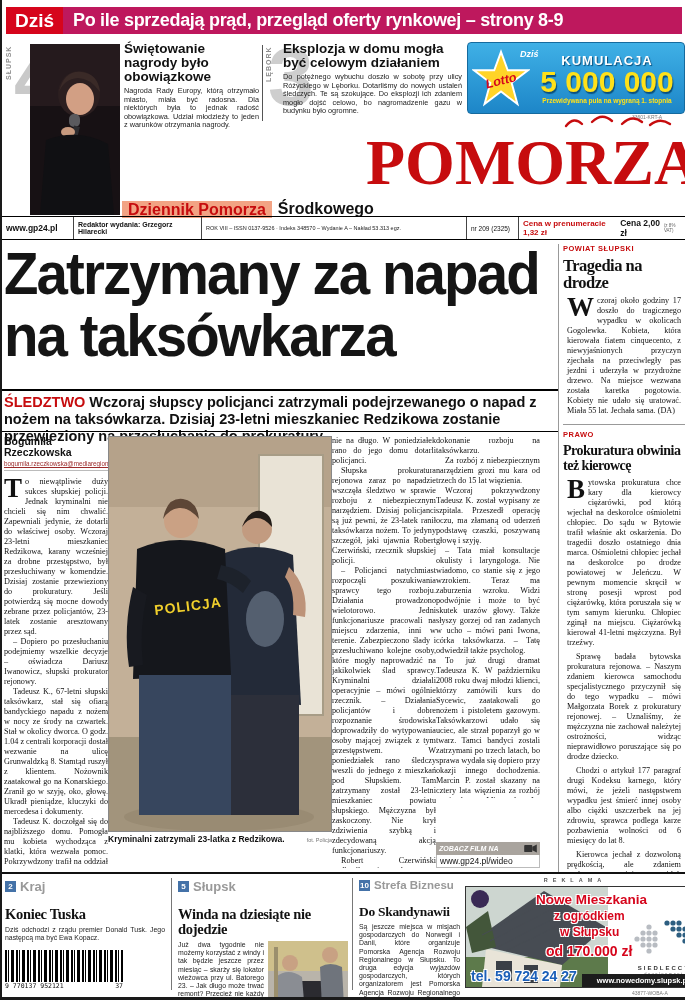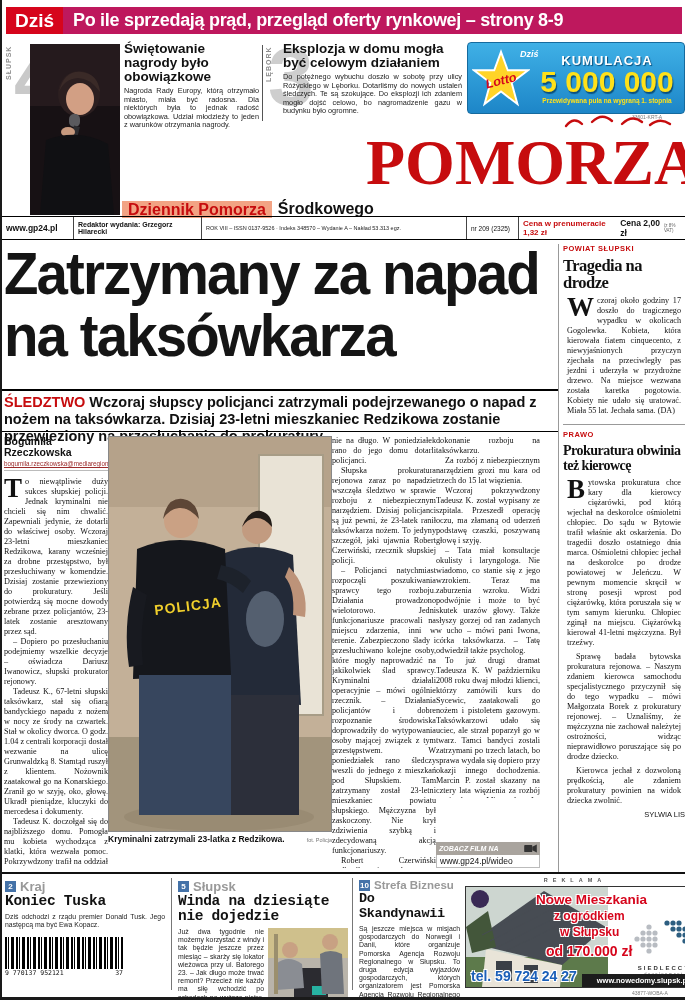--- a/index.html
+++ b/index.html
@@ -89,21 +89,21 @@
   .sb-body{font-size:8.2px;line-height:10px;text-align:justify;margin:4px;}
   .sb-body + .sb-body{text-indent:9px;}
   .sb-div{border-top:1px solid #999;margin:8px 0 5px;}
   .sb-author{font-family:"Liberation Sans",sans-serif;font-weight:normal;font-size:7.5px;text-align:right;margin-top:2px;}
   
   .bot-rule{left:0;top:872px;width:685px;height:2px;background:#111;}
   .bsec-head{display:flex;align-items:center;gap:4px;font-family:"Liberation Sans",sans-serif;}
   .bsec-num{background:#4472a8;color:#fff;font-weight:bold;font-size:8px;min-width:11px;height:11px;
             display:flex;align-items:center;justify-content:center;}
   .bsec-cat{color:#999;font-weight:bold;font-size:13px;}
-  .bsec-title{font-family:Liberation Mono, monospace;font-weight:bold;font-size:14.5px;line-height:15px;margin:0 0 4px;letter-spacing:-.3px;}
+  .bsec-title{font-family:Liberation Serif, serif;font-weight:bold;font-size:14.5px;line-height:15px;margin:13px 0 4px;letter-spacing:-.3px;}
   .bsec-body{font-family:"Liberation Sans",sans-serif;font-size:6.9px;line-height:8.2px;color:#222;text-align:justify;margin:0;}
   .bdiv{width:1px;background:#777;top:878px;height:112px;}
   .barcode{margin-top:8px;width:118px;}
   .barcode-bars{height:32px;background:repeating-linear-gradient(90deg,#000 0,#000 2px,#fff 2px,#fff 3px,#000 3px,#000 4px,#fff 4px,#fff 6px,#000 6px,#000 9px,#fff 9px,#fff 11px);}
   .barcode-digits{font-family:"DejaVu Sans Mono",monospace;font-size:6.5px;display:flex;justify-content:space-between;}
   .sec2-flex{display:flex;gap:4px;}
   
   .ad-label{left:463px;top:877px;width:220px;text-align:center;font-family:"Liberation Sans",sans-serif;
             font-size:5.5px;letter-spacing:5px;color:#555;font-weight:bold;}
   .ad-box{left:463px;top:886px;width:240px;height:102px;border:1px solid #333;box-sizing:border-box;overflow:hidden;background:#fff;}
@@ -281,20 +281,21 @@
   <div class="abs sb-rule"></div>
   <div class="abs sidebar">
     <div class="sb-label">POWIAT SŁUPSKI</div>
     <div class="sb-title">Tragedia na drodze</div>
     <p class="sb-body dropcap">Wczoraj około godziny 17 doszło do tragicznego wypadku w okolicach Gogolewka. Kobieta, która kierowała fiatem cinquecento, z niewyjaśnionych przyczyn zjechała na przeciwległy pas jezdni i uderzyła w przydrożne drzewo. Na miejsce wezwana została karetka pogotowia. Kobiety nie udało się uratować. Miała 55 lat. Jechała sama. (DA)</p>
     <div class="sb-div"></div>
     <div class="sb-label">PRAWO</div>
     <div class="sb-title sb-title2">Prokuratura obwinia też kierowcę</div>
     <p class="sb-body dropcap">Bytowska prokuratura chce kary dla kierowcy ciężarówki, pod którą wjechał na deskorolce ośmioletni chłopiec. Do sądu w Bytowie trafił właśnie akt oskarżenia. Do tragedii doszło ostatniego dnia marca. Ośmioletni chłopiec jechał na deskorolce po drodze powiatowej w Jeleńczu. W pewnym momencie skręcił w stronę posesji wprost pod ciężarówkę, która poruszała się w tym samym kierunku. Chłopiec zginął na miejscu. Ciężarówką kierował 41-letni mężczyzna. Był trzeźwy.</p>
     <p class="sb-body">Sprawę badała bytowska prokuratura rejonowa. – Naszym zdaniem kierowca samochodu specjalistycznego przyczynił się do tego wypadku – mówi Małgorzata Borek z prokuratury rejonowej. – Uznaliśmy, że mężczyzna nie zachował należytej ostrożności, widząc nieprawidłowo poruszające się po drodze dziecko.</p>
+    <p class="sb-body">Chodzi o artykuł 177 paragraf drugi Kodeksu karnego, który mówi, że jeżeli następstwem wypadku jest śmierć innej osoby albo ciężki uszczerbek na jej zdrowiu, sprawca podlega karze pozbawienia wolności od 6 miesięcy do lat 8.</p>
     <p class="sb-body">Kierowca jechał z dozwoloną prędkością, ale zdaniem prokuratury powinien na widok dziecka zwolnić.</p>
     <div class="sb-author">SYLWIA LIS</div>
   </div>
 
   <div class="abs bot-rule"></div>
 
   <div class="abs" style="left:3px;top:879px;width:160px;">
     <div class="bsec-head">
       <span class="bsec-num">2</span>
       <span class="bsec-cat">Kraj</span>

